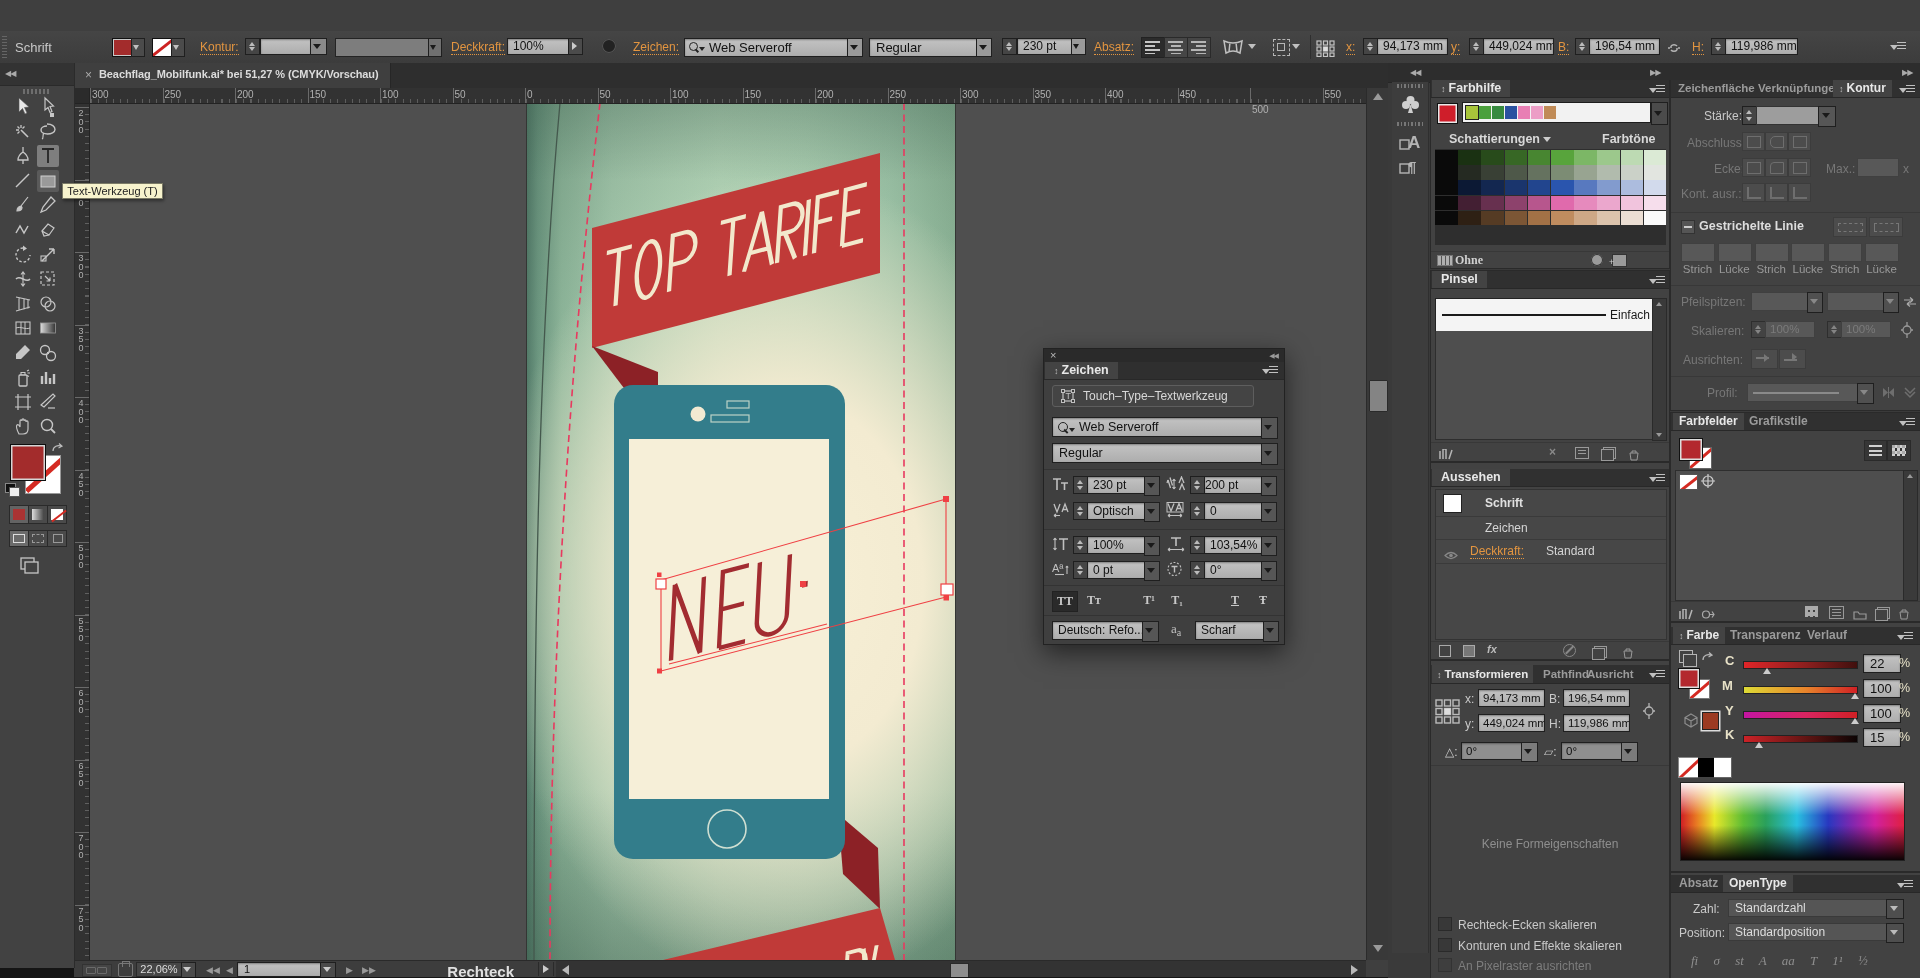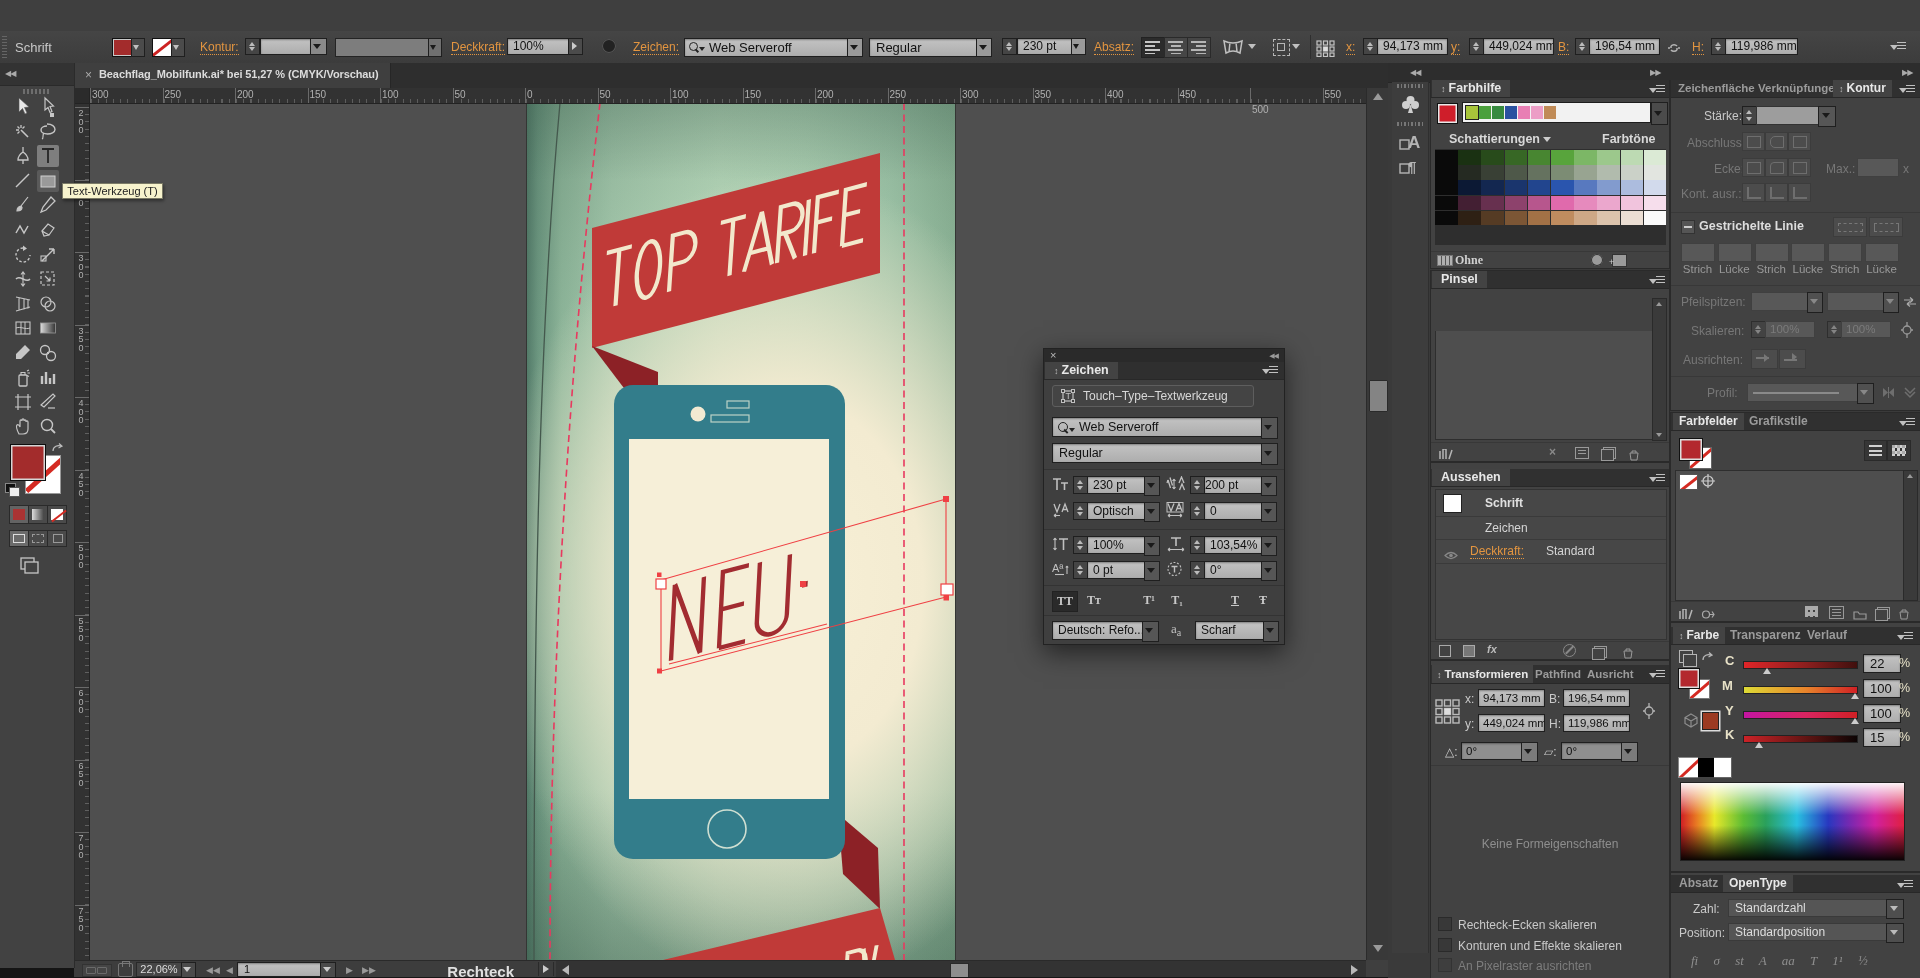--- a/index.html
+++ b/index.html
@@ -696,20 +696,24 @@
     <div class="abs" style="left:24px;top:1px;color:#d0d0d0;font-size:12px;font-weight:bold;font-family:Liberation Serif, serif;">Ohne</div>
     <div class="abs" style="left:160px;top:2px;width:12px;height:12px;border-radius:50%;background:#9a9a9a;box-shadow:inset 0 0 0 1px #333;"></div>
     <div class="abs" style="left:181px;top:2px;width:13px;height:11px;background:#9a9a9a;border:1px solid #333;"></div>
     <div class="abs" style="left:178px;top:5px;color:#ccc;font-size:9px;">+</div>
   </div>
 </div>
 <div class="abs" id="pinsel" style="left:42px;top:207px;width:238px;height:190px;background:#424242;border:1px solid #2a2a2a;">
   <div class="hdr"></div>
   <div class="tab" style="left:1px;">Pinsel</div>
   <div class="pmenu" style="left:218px;top:5px;"></div>
+  <div class="abs" style="left:4px;top:27px;width:217px;height:33px;background:#f4f4f4;border:1px solid #222;">
+    <div class="abs" style="left:6px;top:15px;width:164px;height:2px;background:#1a1a1a;"></div>
+    <div class="abs" style="left:174px;top:9px;color:#1a1a1a;font-size:12px;">Einfach</div>
+  </div>
   <div class="abs" style="left:4px;top:60px;width:217px;height:108px;background:#4e4e4e;border:1px solid #2e2e2e;border-top:none;"></div>
   <div class="abs" style="left:221px;top:27px;width:13px;height:141px;background:#3a3a3a;border:1px solid #2a2a2a;">
     <div class="abs" style="left:3px;top:3px;border-left:3.5px solid transparent;border-right:3.5px solid transparent;border-bottom:4px solid #999;"></div>
     <div class="abs" style="left:3px;bottom:3px;border-left:3.5px solid transparent;border-right:3.5px solid transparent;border-top:4px solid #999;"></div>
   </div>
   <div class="abs" style="left:0;bottom:0;width:100%;height:18px;border-top:1px solid #383838;">
     <div class="abs" style="left:8px;top:3px;width:16px;height:11px;">
       <svg width="16" height="11" viewBox="0 0 16 11">
                 <path d="M1,10 L1,2 M4,10 L4,0 L7,0 L7,10 M10,10 L13,1" stroke="#b5b5b5" stroke-width="1.5" fill="none"></path>
               </svg>
@@ -753,21 +757,21 @@
     <div class="abs" style="left:163px;top:4px;width:11px;height:10px;border:1px solid #999;"></div>
             <div class="abs" style="left:161px;top:6px;width:11px;height:10px;border:1px solid #999;background:#424242;"></div>
     <div class="abs" style="left:192px;top:3px;width:10px;height:11px;"><svg width="10" height="11" viewBox="0 0 10 11">
                 <path d="M1,3 L9,3 L8,10 L2,10 Z M3,3 L3,1 L7,1 L7,3" stroke="#999" fill="none"></path>
               </svg></div>
   </div>
 </div>
 <div class="abs" id="transform" style="left:42px;top:597px;width:238px;height:318px;background:#424242;border:1px solid #2a2a2a;">
   <div class="hdr" style="top:4px;height:18px;"></div>
   <div class="tab" style="left:1px;top:4px;height:18px;line-height:18px;font-size:11.5px;padding:0 5px;"><span class="diamond">↕</span>Transformieren</div>
-  <div class="tab inactive" style="left:100px;top:4px;height:18px;line-height:18px;font-size:11.5px;padding:0 4px;">Pathfind</div>
+  <div class="tab inactive" style="left:108px;top:4px;height:18px;line-height:18px;font-size:11.5px;padding:0 4px;">Pathfind</div>
   <div class="tab inactive" style="left:152px;top:4px;height:18px;line-height:18px;font-size:11.5px;padding:0 4px;">Ausricht</div>
   <div class="pmenu" style="left:218px;top:9px;"></div>
   <div class="abs" style="left:4px;top:38px;width:25px;height:25px;">
     <svg width="25" height="25" viewBox="0 0 25 25">
       <g fill="none" stroke="#bbb" stroke-width="1.4">
         <rect x="1" y="1" width="6" height="6"></rect>
                 <rect x="9.5" y="1" width="6" height="6"></rect>
                 <rect x="18" y="1" width="6" height="6"></rect>
         <rect x="1" y="9.5" width="6" height="6"></rect>
                 <rect x="9.5" y="9.5" width="6" height="6"></rect>

